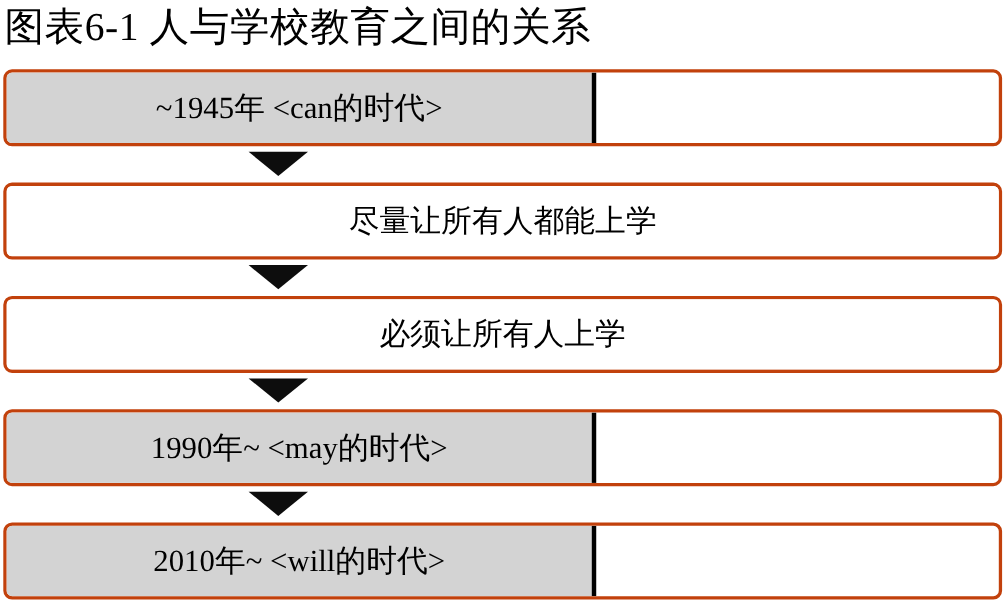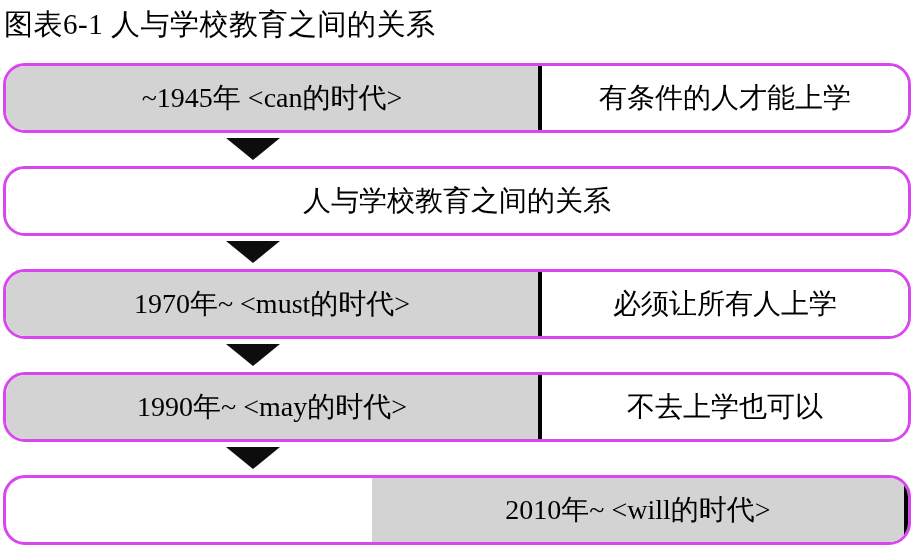--- a/index.html
+++ b/index.html
@@ -12,42 +12,41 @@
     height: 547px;
     overflow: hidden;
     font-family: "Liberation Serif", "DejaVu Serif", serif;
     color: #000000;
     position: relative;
   }
   .figure-title {
     position: absolute;
     left: 4px;
     top: 6px;
-    font-size: 29px;
+    font-size: 36px;
     line-height: 36px;
     white-space: nowrap;
     letter-spacing: 0.5px;
   }
   .diagram {
     position: absolute;
     left: 3px;
     top: 63px;
     width: 908px;
     display: flex;
     flex-direction: column;
   }
   .flow-row {
     box-sizing: border-box;
     height: 70px;
-    border: 3px solid #d946ef;
-    border-radius: 22px;
+    border: 3px solid #c2410c;
+    border-radius: 8px;
     display: flex;
     overflow: hidden;
     background: #ffffff;
-    justify-content: flex-end;
   }
   .cell {
     display: flex;
     align-items: center;
     justify-content: center;
     font-size: 28px;
     white-space: nowrap;
   }
   .cell.left {
     box-sizing: border-box;
@@ -78,58 +77,49 @@
 <body>
 
 <div class="figure-title">图表6-1 人与学校教育之间的关系</div>
 
 <div class="diagram">
 
   <div class="flow-row">
     <div class="cell left">
       <span>~1945年 &lt;can的时代&gt;</span>
     </div>
+  </div>
+
+  <div class="arrow-gap">
+    <div class="arrow-down"></div>
+  </div>
+
+  <div class="flow-row">
     <div class="cell right">
-      <span>有条件的人才能上学</span>
+      <span>尽量让所有人都能上学</span>
     </div>
   </div>
 
   <div class="arrow-gap">
     <div class="arrow-down"></div>
   </div>
 
   <div class="flow-row">
-    <div class="cell right">
-      <span>人与学校教育之间的关系</span>
-    </div>
-  </div>
-
-  <div class="arrow-gap">
-    <div class="arrow-down"></div>
-  </div>
-
-  <div class="flow-row">
-    <div class="cell left">
-      <span>1970年~ &lt;must的时代&gt;</span>
-    </div>
     <div class="cell right">
       <span>必须让所有人上学</span>
     </div>
   </div>
 
   <div class="arrow-gap">
     <div class="arrow-down"></div>
   </div>
 
   <div class="flow-row">
     <div class="cell left">
       <span>1990年~ &lt;may的时代&gt;</span>
-    </div>
-    <div class="cell right">
-      <span>不去上学也可以</span>
     </div>
   </div>
 
   <div class="arrow-gap">
     <div class="arrow-down"></div>
   </div>
 
   <div class="flow-row">
     <div class="cell left">
       <span>2010年~ &lt;will的时代&gt;</span>

